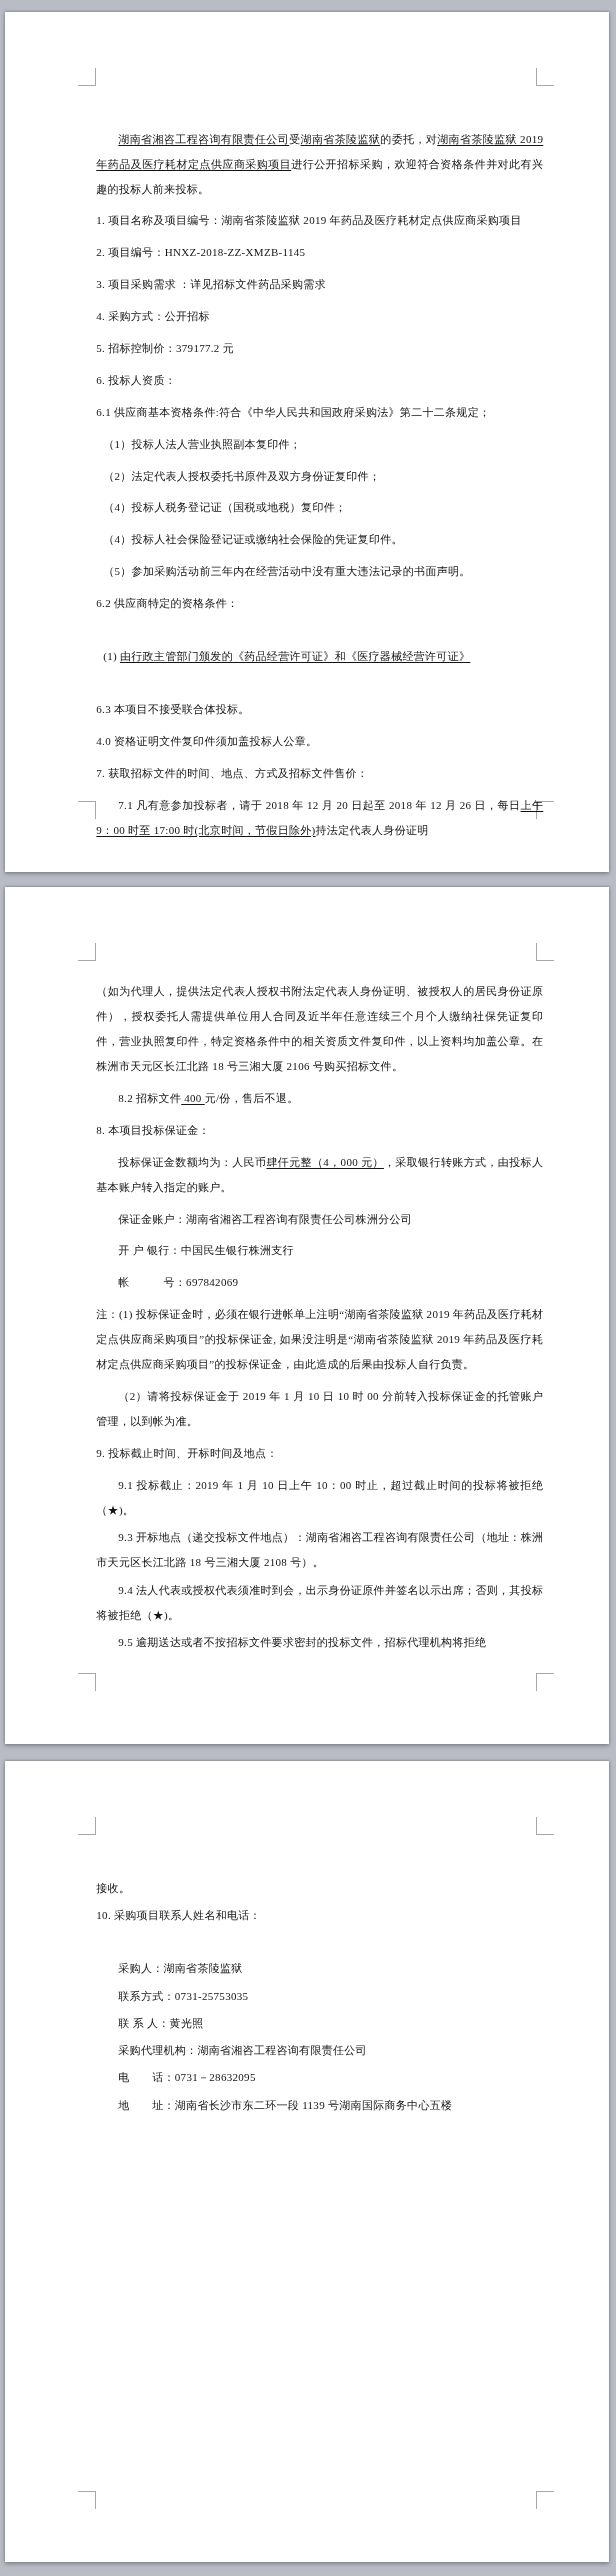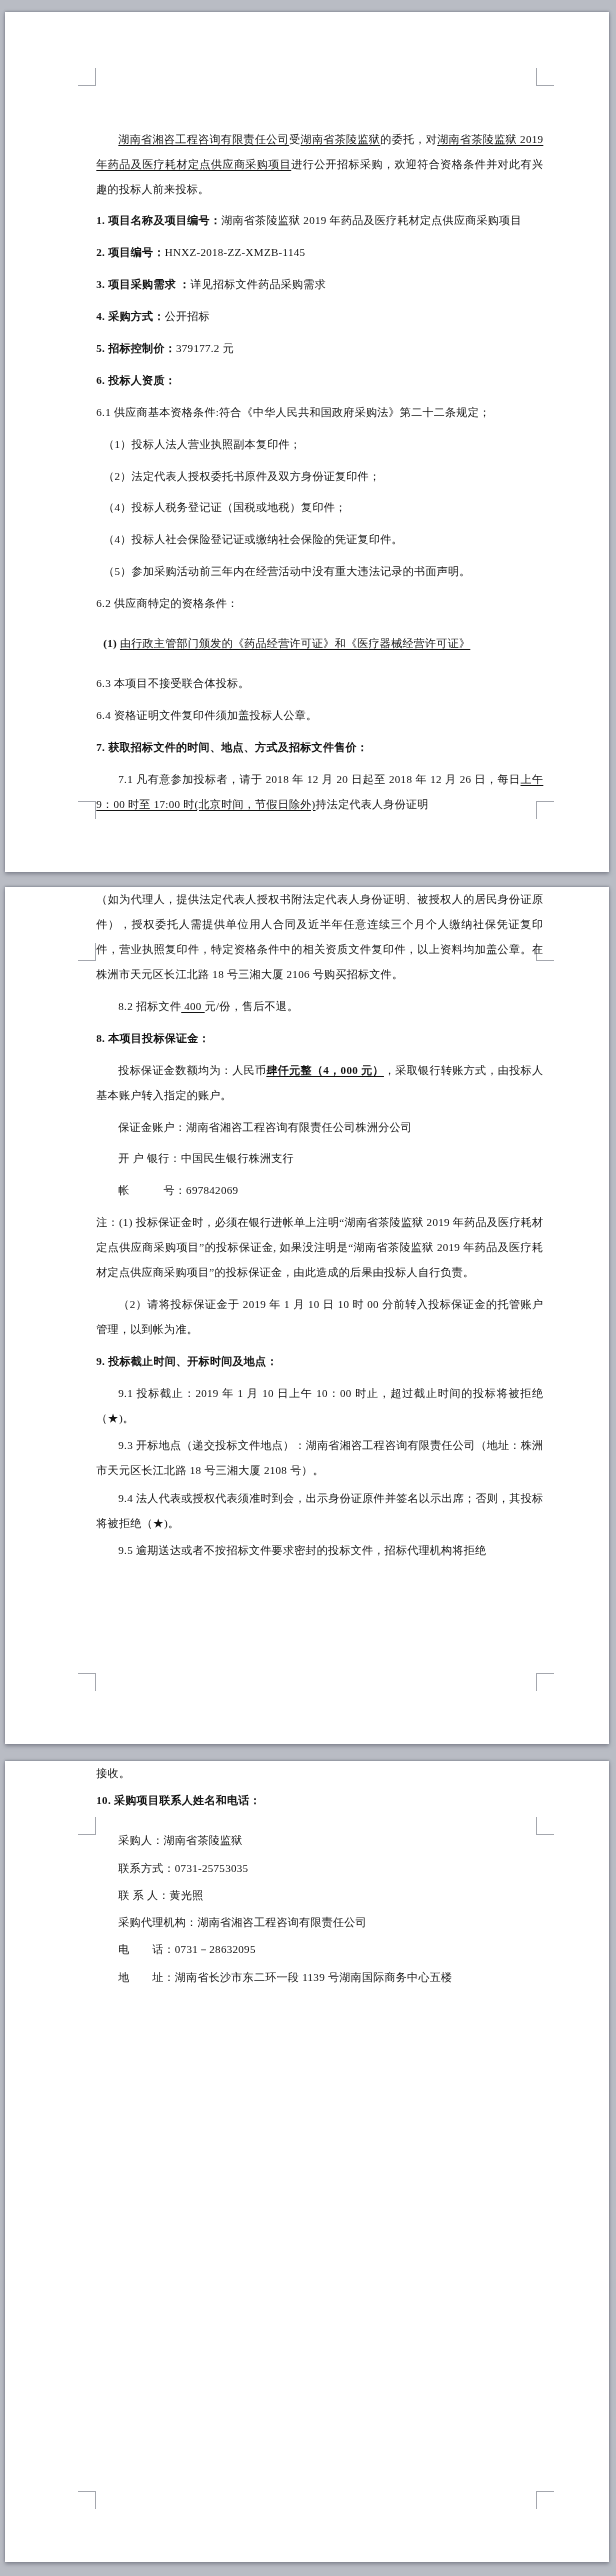--- a/index.html
+++ b/index.html
@@ -23,35 +23,35 @@
   .mk.tl{left:73px;top:56px;border-bottom-width:0.8px;border-right-width:0.8px}
   .mk.tr{right:55px;top:56px;border-bottom-width:0.8px;border-left-width:0.8px}
   .mk.bl{left:73px;bottom:53px;border-top-width:0.8px;border-right-width:0.8px}
   .mk.br{right:55px;bottom:53px;border-top-width:0.8px;border-left-width:0.8px}
 
   .content{
     position:absolute;left:91px;right:66px;top:0;
     color:#141414;
   }
   #page-1 .content{padding-top:115px}
-  #page-2 .content{}
-  #page-3 .content{}
+  #page-2 .content{padding-top:92px}
+  #page-3 .content{padding-top:115px}
 
   .para{
     font-size:11px;line-height:25px;
     margin:0 0 6.9px 0;
     text-align:justify;
     letter-spacing:0.3px;
   }
   .para.last{margin-bottom:0}
   .indent1{text-indent:6.9px}
   .indent2{text-indent:22px}
   .tightgap{margin-bottom:2.3px}
-  .gapbefore{margin-top:15px}
-  .bold{font-weight:bold}
+  .gapbefore{margin-top:28px}
+  .bold{font-weight:normal}
   .und{text-decoration:underline;text-underline-offset:2.3px}
 </style>
 </head>
 <body>
 
 <div id="doc-root">
     <div class="page" id="page-1">
       <div class="mk tl"></div>
       <div class="mk tr"></div>
       <div class="mk bl"></div>
@@ -66,21 +66,21 @@
         <div class="para"><span class="bold">6.  投标人资质：</span></div>
         <div class="para"><span>6.1 供应商基本资格条件:符合《中华人民共和国政府采购法》第二十二条规定；</span></div>
         <div class="para indent1"><span>（1）投标人法人营业执照副本复印件；</span></div>
         <div class="para indent1"><span>（2）法定代表人授权委托书原件及双方身份证复印件；</span></div>
         <div class="para indent1"><span>（4）投标人税务登记证（国税或地税）复印件；</span></div>
         <div class="para indent1"><span>（4）投标人社会保险登记证或缴纳社会保险的凭证复印件。</span></div>
         <div class="para indent1"><span>（5）参加采购活动前三年内在经营活动中没有重大违法记录的书面声明。</span></div>
         <div class="para"><span>6.2 供应商特定的资格条件：</span></div>
         <div class="para indent1 gapbefore"><span class="bold">(1) </span><span class="und">由行政主管部门颁发的《药品经营许可证》和《医疗器械经营许可证》</span></div>
         <div class="para gapbefore"><span>6.3 本项目不接受联合体投标。</span></div>
-        <div class="para"><span>6.4 资格证明文件复印件须加盖投标人公章。</span></div>
+        <div class="para"><span>4.0 资格证明文件复印件须加盖投标人公章。</span></div>
         <div class="para"><span class="bold">7.  获取招标文件的时间、地点、方式及招标文件售价：</span></div>
         <div class="para last indent2"><span>7.1 凡有意参加投标者，请于 2018 年 12 月 20 日起至 2018 年 12 月 26 日，每日</span><span class="und">上午 9：00 时至 17:00 时(北京时间，节假日除外)</span><span>持法定代表人身份证明</span></div>
       </div>
     </div>
     <div class="page" id="page-2">
       <div class="mk tl"></div>
       <div class="mk tr"></div>
       <div class="mk bl"></div>
       <div class="mk br"></div>
       <div class="content">

